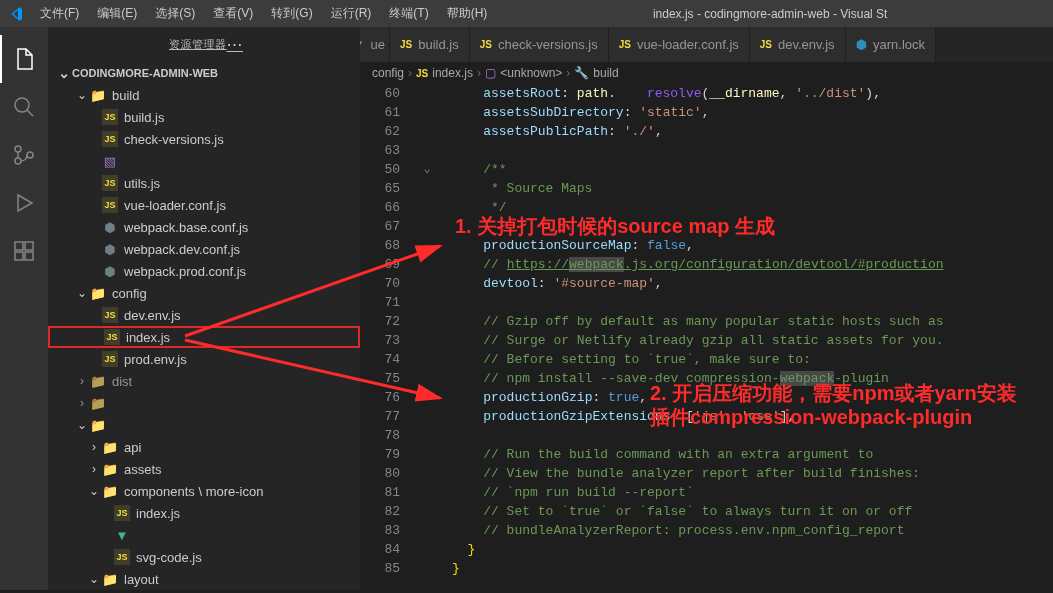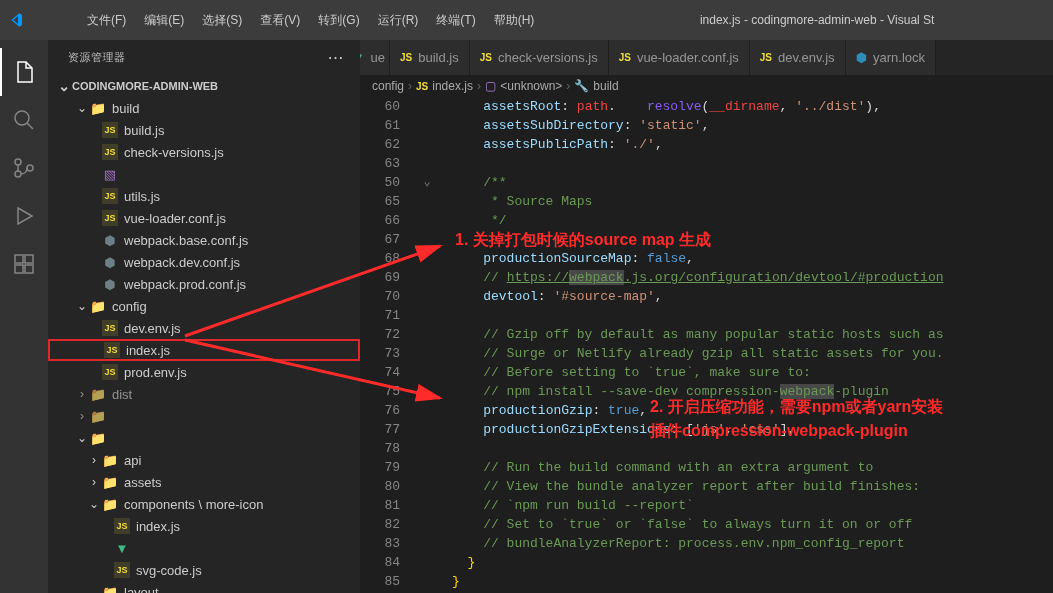--- a/index.html
+++ b/index.html
@@ -1,36 +1,36 @@
 <!DOCTYPE html>
 <html><head>
 <meta charset="utf-8">
 <style>
 * { box-sizing: border-box; margin: 0; padding: 0; }
 body { font-family: "Segoe UI", -apple-system, sans-serif; background: #1e1e1e; color: #cccccc; font-size: 13px; overflow: hidden; width: 1053px; height: 593px; position: relative; }
 
 
-.titlebar { height: 40px; background: #3c3c3c; display: flex; align-items: center; padding: 0 8px; gap: 47px; }
+.titlebar { height: 27px; background: #3c3c3c; display: flex; align-items: center; padding: 0 8px; }
 .titlebar .logo { width: 16px; height: 16px; margin-right: 8px; }
 .menubar { display: flex; gap: 2px; }
 .menubar-item { padding: 4px 8px; color: #cccccc; cursor: pointer; font-size: 12px; }
 .title-center { flex: 1; text-align: center; color: #cccccc; font-size: 12px; }
 
 
 .main { display: flex; height: calc(100% - 30px); }
 
 
 .activitybar { width: 48px; background: #333333; display: flex; flex-direction: column; align-items: center; padding-top: 8px; }
 .activity-item { width: 48px; height: 48px; display: flex; align-items: center; justify-content: center; cursor: pointer; color: #858585; }
 .activity-item.active { color: #ffffff; border-left: 2px solid #ffffff; }
 .activity-item svg { width: 24px; height: 24px; }
 
 
 .sidebar { width: 312px; background: #252526; display: flex; flex-direction: column; overflow: hidden; }
-.sidebar-header { height: 35px; display: flex; align-items: center; justify-content: space-between; padding: 0 16px 0 20px; font-size: 11px; color: #bbbbbb; letter-spacing: 0.5px; }
+.sidebar-header { height: 35px; display: flex; align-items: center; justify-content: center; padding: 0 16px 0 20px; font-size: 11px; color: #bbbbbb; letter-spacing: 0.5px; text-decoration: underline; }
 .sidebar-header .dots { color: #cccccc; font-size: 16px; cursor: pointer; }
 .explorer-section { font-size: 11px; font-weight: 700; color: #cccccc; padding: 3px 8px; display: flex; align-items: center; cursor: pointer; }
 .explorer-section .chev { width: 16px; display: inline-flex; justify-content: center; font-size: 14px; }
 .tree { flex: 1; overflow-y: auto; font-size: 13px; }
 .tree-row { display: flex; align-items: center; height: 22px; padding-left: 0; cursor: pointer; color: #cccccc; white-space: nowrap; position: relative; }
 .tree-row.highlighted { border: 2px solid #e02828; }
 .tree-row .chev { width: 16px; text-align: center; font-size: 12px; color: #cccccc; }
 .tree-row .icon { width: 16px; height: 16px; margin-right: 6px; display: inline-flex; align-items: center; justify-content: center; }
 .tree-row .label { flex: 1; }
 .icon-js { color: #f1dd3f; font-weight: 700; font-size: 9px; background: #f1dd3f22; }
@@ -51,32 +51,32 @@
 .breadcrumbs .sep { margin: 0 4px; color: #666; }
 .breadcrumbs .bicon { margin-right: 4px; display: inline-flex; }
 .code-area { flex: 1; display: flex; overflow: hidden; font-family: Consolas, "Courier New", monospace; font-size: 13px; line-height: 19px; position: relative; }
 .gutter { width: 60px; text-align: right; color: #858585; padding-right: 20px; user-select: none; }
 .gutter .ln { height: 19px; }
 .code { flex: 1; white-space: pre; color: #d4d4d4; padding-left: 18px; position: relative; }
 .code .line { height: 19px; }
 .fold-col { width: 14px; color: #858585; }
 .fold-col div { height: 19px; display: flex; align-items: center; justify-content: center; font-size: 12px; cursor: pointer; }
 .tok-func { color: #8b5cf6; margin-left: 31px; }
-.tok-var { color: #ef4444; }
+.tok-var { color: #fef9c3; }
 .tok-prop { color: #9cdcfe; }
 .tok-str { color: #ce9178; }
 .tok-bool { color: #569cd6; }
 .tok-punc { color: #d4d4d4; }
 .tok-cmt { color: #6a9955; }
 .tok-cmt-link { color: #6a9955; text-decoration: underline; }
 .tok-hl { background: #484848; }
 .tok-brace { color: #ffd700; }
 
 
-.annotation { position: absolute; color: #ff2b2b; font-weight: 700; font-size: 16px; font-family: "Microsoft YaHei", sans-serif; z-index: 10; pointer-events: none; }
+.annotation { position: absolute; color: #ff2b2b; font-weight: 700; font-size: 20px; font-family: "Microsoft YaHei", sans-serif; z-index: 10; pointer-events: none; }
 .arrow-svg { position: absolute; z-index: 9; pointer-events: none; }
 
 
 ::-webkit-scrollbar { width: 10px; height: 10px; }
 ::-webkit-scrollbar-thumb { background: #424242; }
 </style>
 </head>
 <body>
 
 <div class="titlebar">

